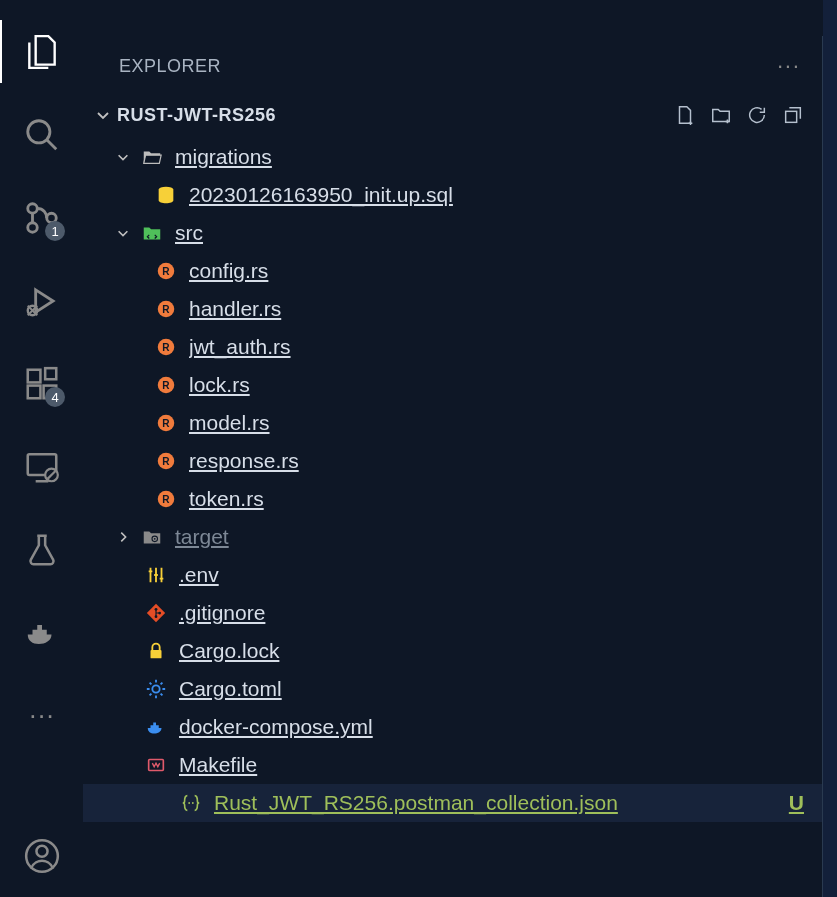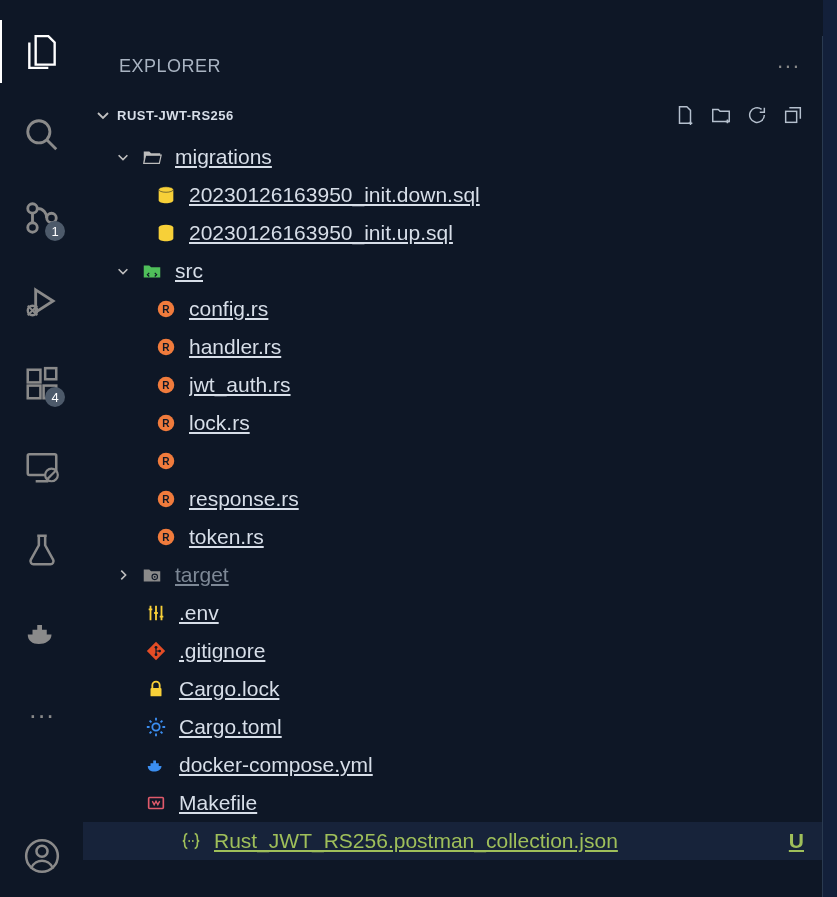--- a/index.html
+++ b/index.html
@@ -92,21 +92,21 @@
     color: #8a8a8a;
     font-size: 22px;
     cursor: pointer;
   }
   .section-header {
     display: flex;
     align-items: center;
     padding: 0 18px 0 6px;
     height: 38px;
     color: #d7dee8;
-    font-size: 13px;
+    font-size: 18px;
     font-weight: 600;
     letter-spacing: 0.5px;
   }
   .section-header .chev {
     width: 28px;
     display:flex;
     justify-content:center;
     color: #c0c0c0;
   }
   .section-actions {
@@ -307,30 +307,20 @@
             <path d="M3 19l2-9h17l-2 9H3z" fill="none" stroke="currentColor" stroke-width="1.3"></path>
           </svg>
         </span>
       <span class="name">migrations</span>
     </div>
     <div class="row ind1">
       <span class="icon i-db">
           <svg viewBox="0 0 24 24">
             <ellipse cx="12" cy="6" rx="8" ry="3" fill="currentColor"></ellipse>
             <path d="M4 6v12c0 1.7 3.6 3 8 3s8-1.3 8-3V6" fill="currentColor"></path>
-            <ellipse cx="12" cy="6" rx="8" ry="3" fill="none" stroke="#0e1726" stroke-width="0.6"></ellipse>
-          </svg>
-        </span>
-      <span class="name">20230126163950_init.down.sql</span>
-    </div>
-    <div class="row ind1">
-      <span class="icon i-db">
-          <svg viewBox="0 0 24 24">
-            <ellipse cx="12" cy="6" rx="8" ry="3" fill="currentColor"></ellipse>
-            <path d="M4 6v12c0 1.7 3.6 3 8 3s8-1.3 8-3V6" fill="currentColor"></path>
           </svg>
         </span>
       <span class="name">20230126163950_init.up.sql</span>
     </div>
 
     <div class="row ind0">
       <span class="twistie">
           <svg viewBox="0 0 16 16" width="14" height="14">
             <path d="M3 6l5 5 5-5" fill="none" stroke="currentColor" stroke-width="1.8"></path>
           </svg>
@@ -379,20 +369,21 @@
         </span>
       <span class="name">lock.rs</span>
     </div>
     <div class="row ind1">
       <span class="icon i-rust">
           <svg viewBox="0 0 24 24">
             <circle cx="12" cy="12" r="9" fill="currentColor"></circle>
             <text x="12" y="16" text-anchor="middle" font-size="11" font-weight="bold" fill="#0e1726">R</text>
           </svg>
         </span>
+      <span class="name">model.rs</span>
     </div>
     <div class="row ind1">
       <span class="icon i-rust">
           <svg viewBox="0 0 24 24">
             <circle cx="12" cy="12" r="9" fill="currentColor"></circle>
             <text x="12" y="16" text-anchor="middle" font-size="11" font-weight="bold" fill="#0e1726">R</text>
           </svg>
         </span>
       <span class="name">response.rs</span>
     </div>

